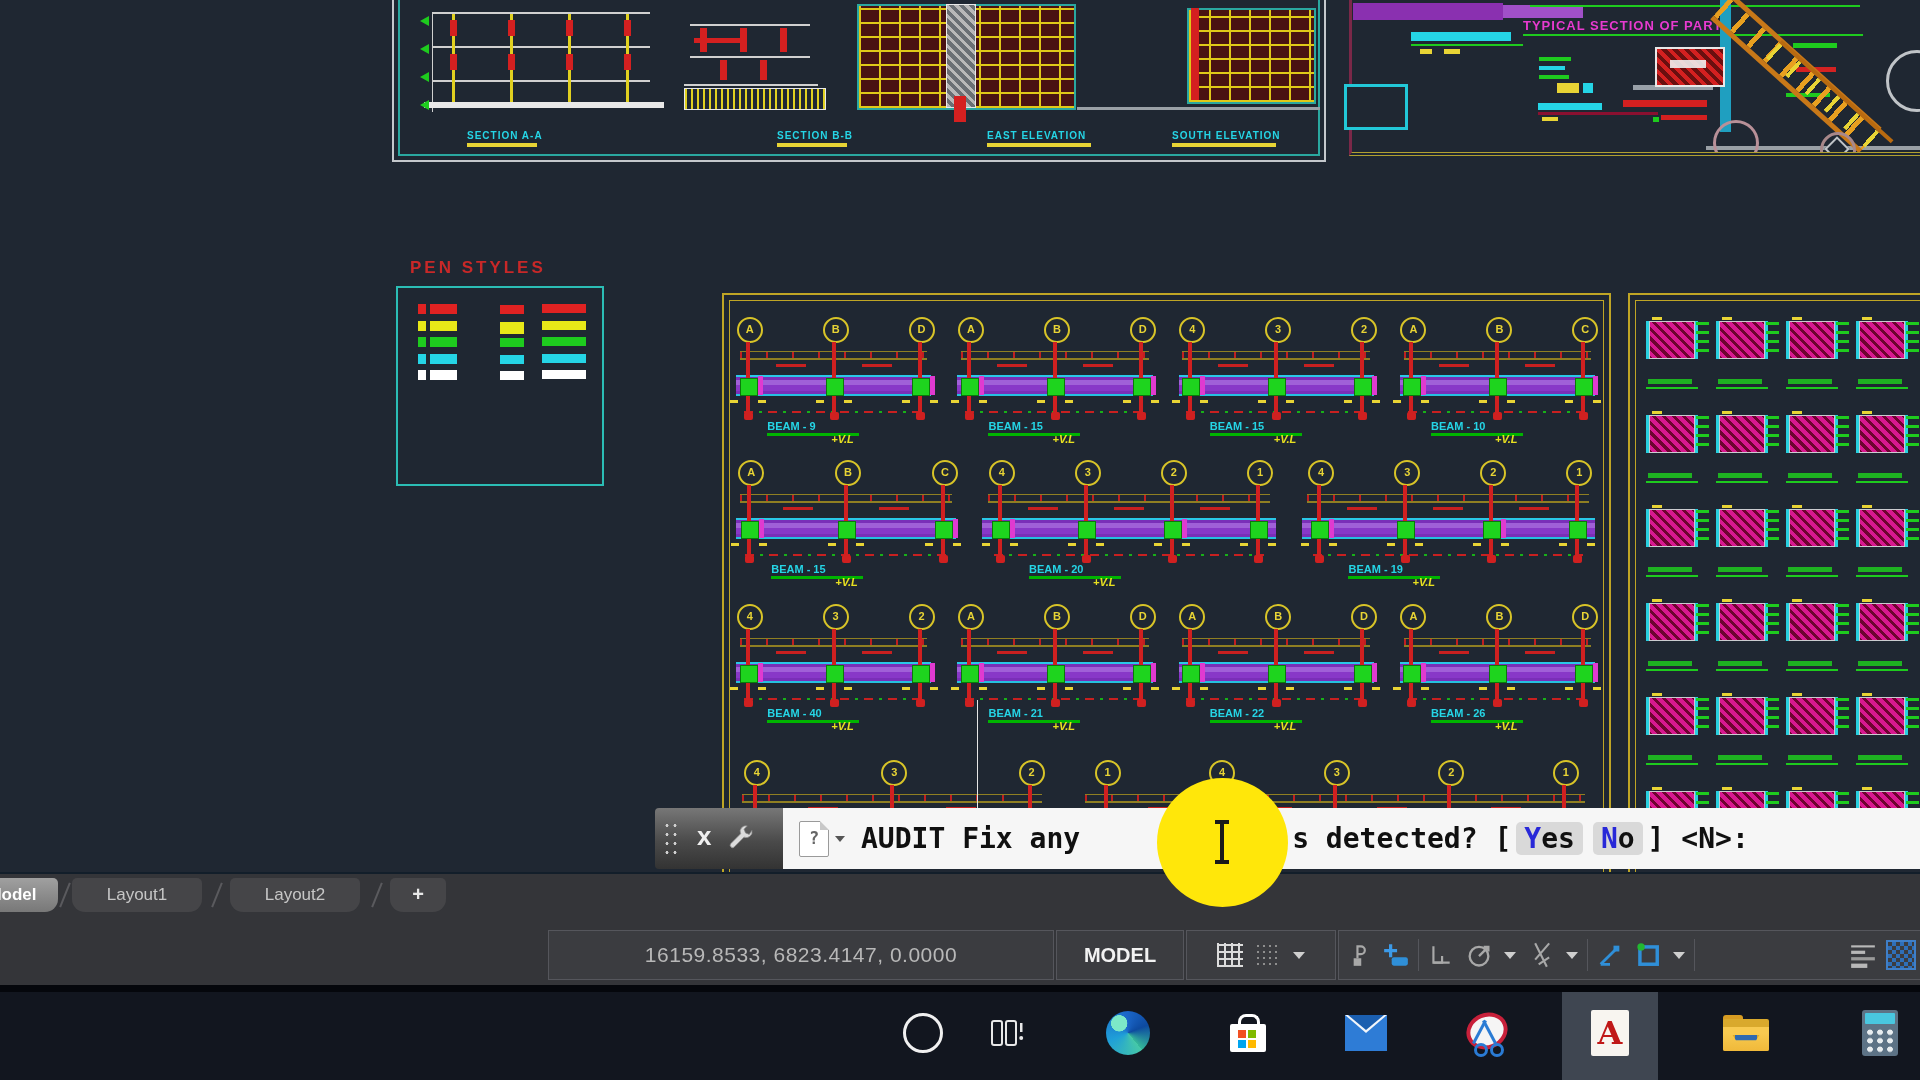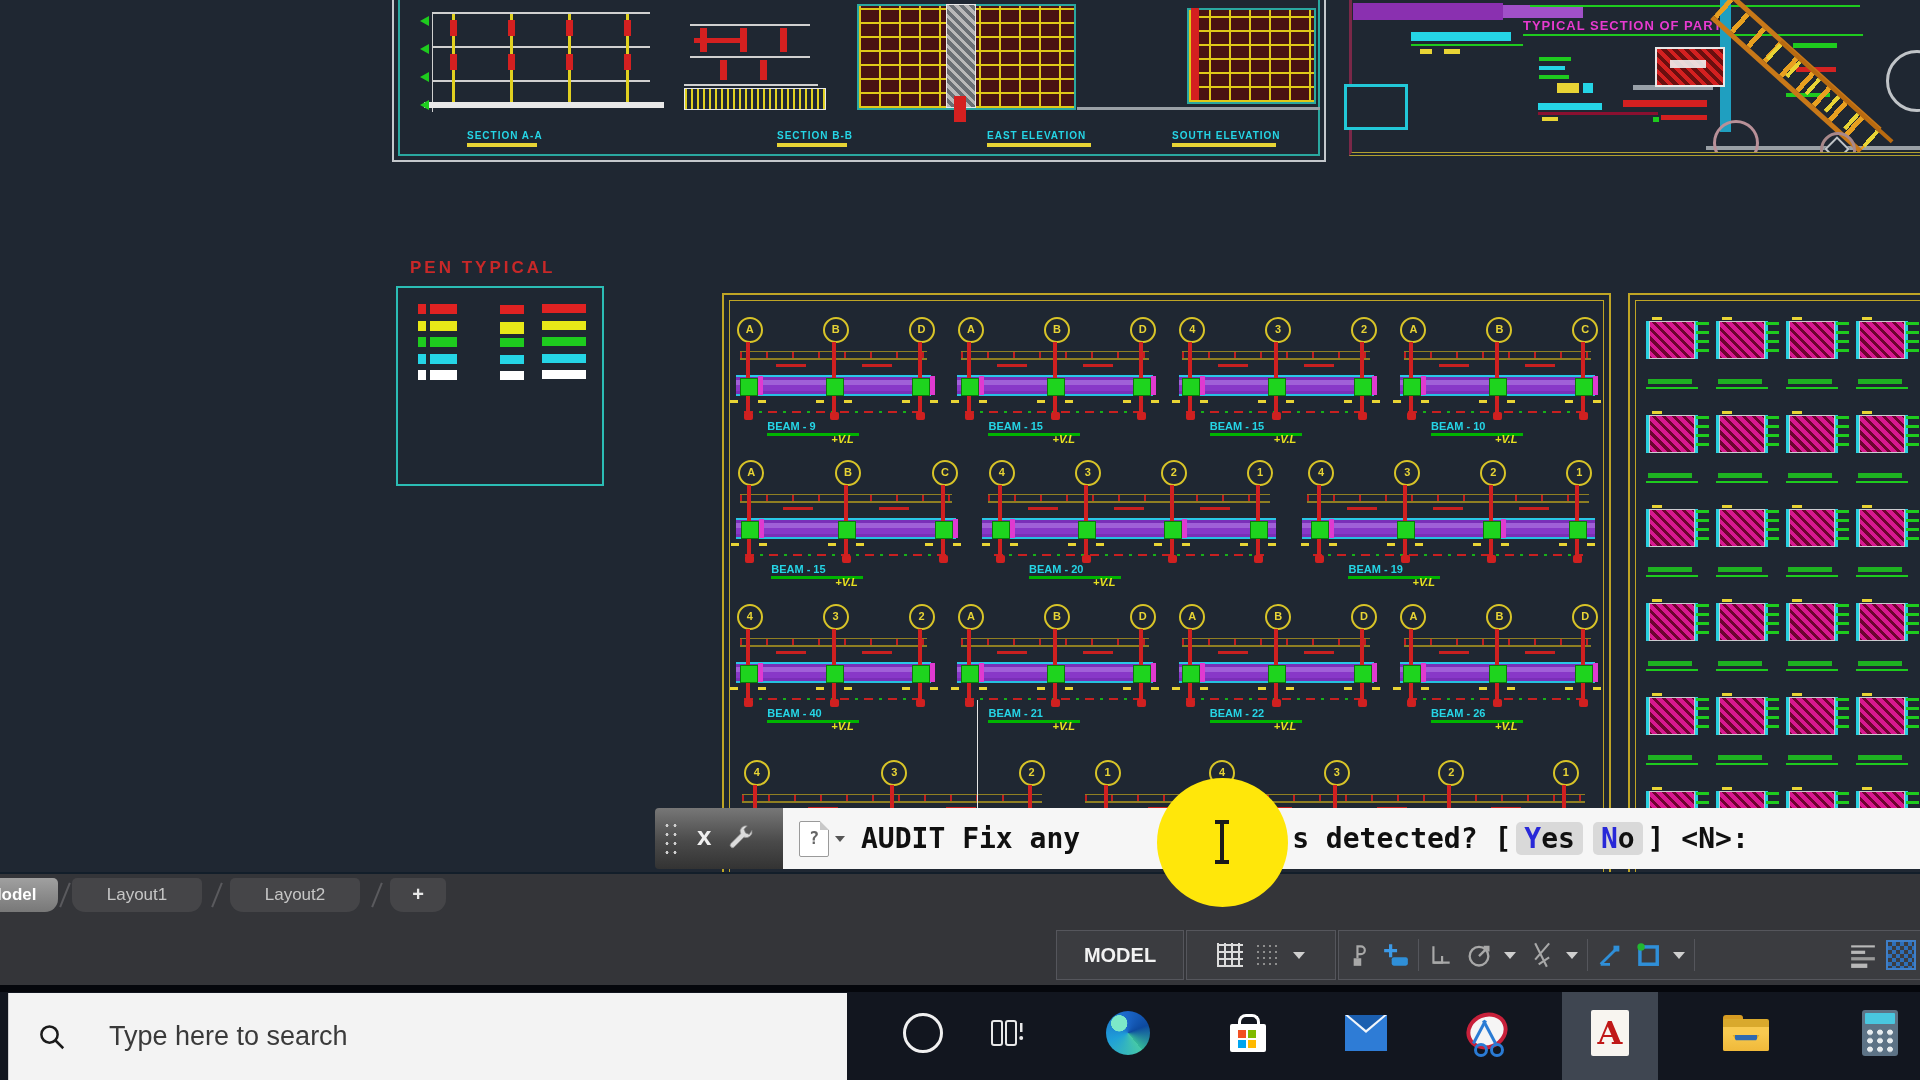--- a/index.html
+++ b/index.html
@@ -188,21 +188,21 @@
           <div class="cadbit" style="left: 381px; top: 6px; width: 200px; height: 24px; transform: rotate(42deg); transform-origin: left top; border-top: 5px solid rgb(200, 120, 24); border-bottom: 5px solid rgb(200, 120, 24); background: repeating-linear-gradient(90deg, rgb(232, 160, 32) 0px, rgb(232, 160, 32) 5px, transparent 5px, transparent 22px);"></div>
           <div class="cadbit" style="left: 430px; top: 52px; width: 150px; height: 20px; transform: rotate(42deg); transform-origin: left top; border-top: 4px solid rgb(184, 106, 16); background: repeating-linear-gradient(90deg, rgb(232, 212, 53) 0px, rgb(232, 212, 53) 4px, transparent 4px, transparent 26px);"></div>
           <div class="cadbit ring" style="left: 361px; top: 132px; width: 40px; height: 40px; border: 3px solid rgb(184, 144, 152);"></div>
           <div class="cadbit ring" style="left: 468px; top: 144px; width: 30px; height: 30px; border: 3px solid rgb(168, 136, 138);"></div>
           <div class="cadbit ring" style="left: 534px; top: 62px; width: 56px; height: 56px; border: 3px solid rgb(192, 196, 200);"></div>
           <div class="cadbit" style="left: 476px; top: 152px; width: 14px; height: 14px; border: 2px solid rgb(192, 196, 200); transform: rotate(45deg); background: rgb(31, 39, 50);"></div>
         </div>
     </div>
 
     <div class="cadbit" style="left:396px;top:258px;width:210px;height:230px;">
-      <div class="caption" style="left:14px;top:0;color:#c82828;font-size:17px;letter-spacing:3px;">PEN TYPICAL</div>
+      <div class="caption" style="left:14px;top:0;color:#c82828;font-size:17px;letter-spacing:3px;">PEN STYLES</div>
       <div class="cadbit" style="left:0;top:28px;width:204px;height:196px;border:2px solid #2bbdb5;"></div>
       <div id="pen-bars">
           <div class="cadbit" style="left: 22px; top: 46px; width: 8px; height: 10px; background: rgb(224, 34, 34);"></div>
           <div class="cadbit" style="left: 34px; top: 46px; width: 27px; height: 10px; background: rgb(224, 34, 34);"></div>
           <div class="cadbit" style="left: 104px; top: 47px; width: 24px; height: 9px; background: rgb(224, 34, 34);"></div>
           <div class="cadbit" style="left: 146px; top: 46px; width: 44px; height: 9px; background: rgb(224, 34, 34);"></div>
           <div class="cadbit" style="left: 22px; top: 62.5px; width: 8px; height: 10px; background: rgb(232, 232, 24);"></div>
           <div class="cadbit" style="left: 34px; top: 62.5px; width: 27px; height: 10px; background: rgb(232, 232, 24);"></div>
           <div class="cadbit" style="left: 104px; top: 63.5px; width: 24px; height: 12px; background: rgb(232, 232, 24);"></div>
           <div class="cadbit" style="left: 146px; top: 62.5px; width: 44px; height: 9px; background: rgb(232, 232, 24);"></div>
@@ -946,20 +946,21 @@
   <div id="bottompanel">
 
     <div class="tab active" style="left:-34px;width:92px;">Model</div>
     <div class="tabsep" style="left:64px;"></div>
     <div class="tab" style="left:72px;width:130px;">Layout1</div>
     <div class="tabsep" style="left:216px;"></div>
     <div class="tab" style="left:230px;width:130px;">Layout2</div>
     <div class="tabsep" style="left:376px;"></div>
     <div class="tab" style="left:390px;width:56px;font-weight:bold;font-size:20px;color:#e8e8e8;">+</div>
 
+    <div class="sbox" id="coordbox" style="left:548px;width:506px;">16159.8533, 6823.4147, 0.0000</div>
     <div class="sbox" id="modelbox" style="left:1056px;width:128px;">MODEL</div>
 
     <div class="sbox" style="left:1186px;width:150px;">
       <div class="icell">
           <div class="gridico"></div>
         </div>
       <div class="icell">
           <div class="griddots"></div>
         </div>
       <div class="icell" style="width:24px;">
@@ -1033,27 +1034,20 @@
       <div class="icell">
         <div style="width:26px;height:26px;border:2px solid #3f7fc8;
           background-image:linear-gradient(45deg,#2f6fb8 25%,transparent 25%,transparent 75%,#2f6fb8 75%),
                            linear-gradient(45deg,#2f6fb8 25%,transparent 25%,transparent 75%,#2f6fb8 75%);
           background-size:8px 8px;background-position:0 0,4px 4px;"></div>
         </div>
     </div>
   </div>
 
   <div id="taskbar">
-    <div id="searchbox">
-      <svg width="30" height="30" viewBox="0 0 24 24" style="margin-left:28px;">
-        <circle cx="10" cy="10" r="6.5" stroke="#1a1a1a" stroke-width="2" fill="none"></circle>
-        <path d="M14.8 14.8L21 21" stroke="#1a1a1a" stroke-width="2"></path>
-      </svg>
-      <div id="searchtext">Type here to search</div>
-    </div>
 
     <div class="tbico" style="left:895px;">
         <div id="cortana"></div>
       </div>
 
     <div class="tbico" style="left:978px;">
       <svg width="40" height="40" viewBox="0 0 40 40">
         <rect x="6" y="8" width="10" height="24" rx="2" stroke="#e8e8e8" stroke-width="2" fill="none"></rect>
         <rect x="20" y="8" width="10" height="24" rx="2" stroke="#e8e8e8" stroke-width="2" fill="none"></rect>
         <rect x="34" y="10" width="2.5" height="9" fill="#e8e8e8"></rect>

